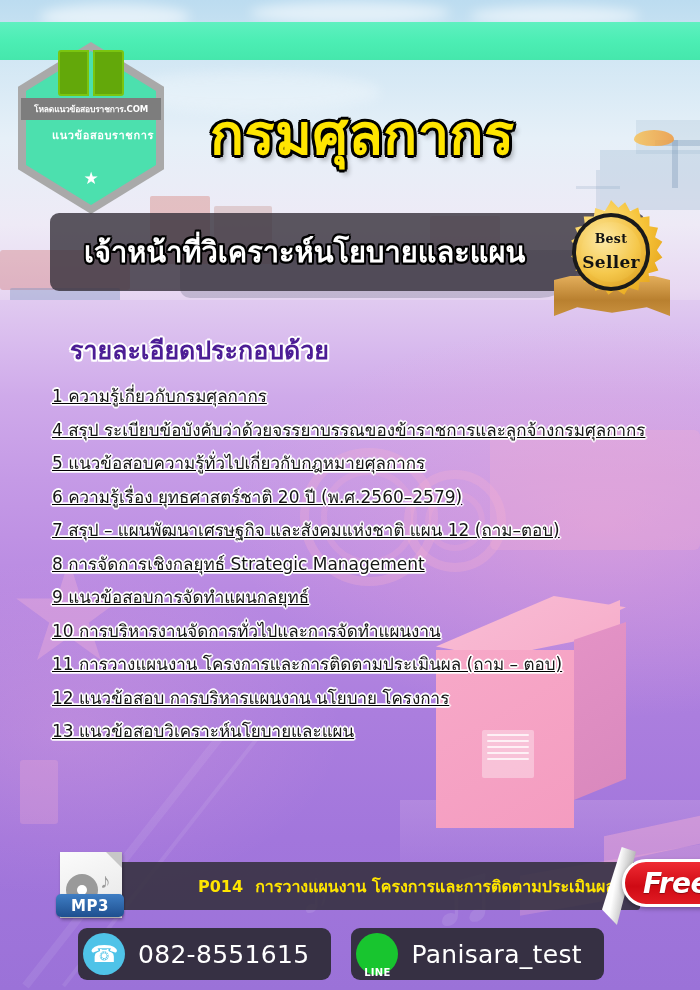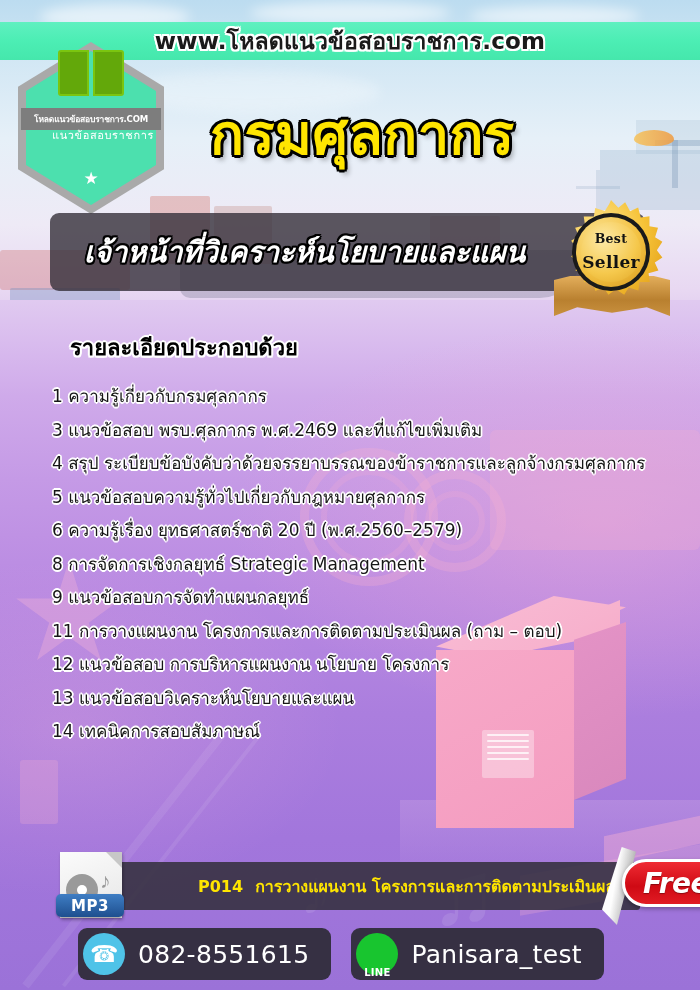--- a/index.html
+++ b/index.html
@@ -74,49 +74,49 @@
   .hex-inner{
     position:absolute;left:8px;top:9px;right:8px;bottom:9px;background:#4ce0ae;
     clip-path:polygon(50% 0%,100% 26%,100% 74%,50% 100%,0% 74%,0% 26%);
   }
   .book-icon{position:absolute;left:40px;top:8px;width:66px;height:46px;}
   .book-icon .pg{position:absolute;top:0;width:31px;height:46px;background:#63a80a;border:2px solid #7bc510;box-sizing:border-box;}
   .book-icon .pg.l{left:0;border-radius:3px 0 0 3px;}
   .book-icon .pg.r{right:0;border-radius:0 3px 3px 0;}
   .logo-band{
     position:absolute;left:3px;top:56px;width:140px;height:22px;background:#7d7d7d;
-    display:flex;align-items:center;justify-content:center;margin-top:10px;
+    display:flex;align-items:center;justify-content:center;
   }
   .logo-band span{
     font-family:"DejaVu Sans",sans-serif;font-size:8.5px;font-weight:bold;color:#fff;letter-spacing:-.2px;white-space:nowrap;
   }
   .logo-sub{
     position:absolute;left:0;top:84px;width:170px;text-align:center;
-    font-family:"DejaVu Sans",sans-serif;font-size:11px;font-weight:normal;color:#fff;letter-spacing:.6px;
+    font-family:"DejaVu Sans",sans-serif;font-size:11px;font-weight:bold;color:#fff;letter-spacing:.6px;
   }
   .logo-star{position:absolute;left:0;top:128px;width:146px;text-align:center;color:#fff;font-size:17px;line-height:1;}
 
   
   .main-title{
     position:absolute;left:210px;top:96px;width:480px;height:76px;
     display:flex;align-items:center;
     font-family:"DejaVu Sans",sans-serif;
     font-size:56px;font-weight:bold;color:#ffe500;letter-spacing:.5px;
     text-shadow:
       -2.4px -2.4px 0 #000, 2.4px -2.4px 0 #000,
       -2.4px  2.4px 0 #000, 2.4px  2.4px 0 #000,
        0 -3px 0 #000, 0 3px 0 #000, -3px 0 0 #000, 3px 0 0 #000,
        4px 5px 5px rgba(0,0,0,.30);
   }
 
   
   .subtitle-bar{
     position:absolute;left:50px;top:213px;width:595px;height:78px;
     background:rgba(52,48,58,.80);border-radius:9px;
-    display:flex;align-items:center;font-style:italic;
+    display:flex;align-items:center;
   }
   .subtitle-text{
     margin-left:34px;
     font-family:"DejaVu Sans",sans-serif;
     font-size:29px;font-weight:bold;color:#fff;letter-spacing:0;
     text-shadow:-1.6px -1.6px 0 #000,1.6px -1.6px 0 #000,-1.6px 1.6px 0 #000,1.6px 1.6px 0 #000,0 2px 0 #000,0 -2px 0 #000,-2px 0 0 #000,2px 0 0 #000;
     white-space:nowrap;
   }
 
   
@@ -142,26 +142,26 @@
     font-family:"DejaVu Serif",serif;font-weight:bold;color:#121212;
     line-height:1.0;letter-spacing:.3px;
   }
   .bs-core .l1{font-size:12.5px;}
   .bs-core .l2{font-size:17px;}
 
   
   .section-heading{
     position:absolute;left:70px;top:330px;
     font-family:"DejaVu Sans",sans-serif;
-    font-size:22px;font-weight:bold;color:#000000;letter-spacing:0;
+    font-size:25px;font-weight:bold;color:#4c1d95;letter-spacing:0;
     text-shadow:-1.5px -1.5px 0 #fff,1.5px -1.5px 0 #fff,-1.5px 1.5px 0 #fff,1.5px 1.5px 0 #fff,0 2px 0 #fff,0 -2px 0 #fff,-2px 0 0 #fff,2px 0 0 #fff;
   }
 
   
-  .content-list{position:absolute;left:52px;top:380px;width:648px;}
+  .content-list{position:absolute;left:52px;top:380px;width:648px;text-decoration:underline;}
   .content-item{
     font-family:"DejaVu Sans",sans-serif;
     font-size:17px;color:#161616;line-height:1;
     height:33.5px;white-space:nowrap;
     display:flex;align-items:center;
     text-shadow:-1.2px -1.2px 0 #fff,1.2px -1.2px 0 #fff,-1.2px 1.2px 0 #fff,1.2px 1.2px 0 #fff,0 1.6px 0 #fff,0 -1.6px 0 #fff,-1.6px 0 0 #fff,1.6px 0 0 #fff;
   }
 
   
   .mp3-row{position:absolute;left:52px;top:850px;width:620px;height:70px;}
@@ -277,21 +277,20 @@
   <div class="pink-strip" style="left:604px;top:826px;width:96px;height:28px;transform:skewY(-12deg);"></div>
   <div class="pink-strip2" style="left:520px;top:860px;width:180px;height:40px;transform:skewY(-10deg);"></div>
   <div class="pink-strip2" style="left:20px;top:760px;width:38px;height:64px;border-radius:3px;"></div>
 
   <div class="diag-stripe" style="left:120px;top:700px;width:8px;height:320px;"></div>
   <div class="diag-stripe" style="left:160px;top:700px;width:4px;height:320px;"></div>
   <div class="music-note-bg" style="left:430px;top:848px;">♫</div>
   <div class="music-note-bg" style="left:300px;top:860px;font-size:64px;">♪</div>
 
   <div class="site-bar"></div>
-  <div class="site-bar-text">www.โหลดแนวข้อสอบราชการ.com</div>
 
   <div class="logo-wrap">
     <div class="hex-outer"></div>
     <div class="hex-inner"></div>
     <div class="book-icon">
       <div class="pg l"></div>
         <div class="pg r"></div>
     </div>
     <div class="logo-band">
       <span>โหลดแนวข้อสอบราชการ.COM</span>
@@ -314,30 +313,30 @@
     <div class="bs-core">
       <span class="l1">Best</span>
       <span class="l2">Seller</span>
     </div>
   </div>
 
   <div class="section-heading">รายละเอียดประกอบด้วย</div>
 
   <div class="content-list">
     <div class="content-item">1 ความรู้เกี่ยวกับกรมศุลกากร</div>
-    <div class="content-item">3 แนวข้อสอบ พรบ.ศุลกากร พ.ศ.2469 และที่แก้ไขเพิ่มเติม</div>
     <div class="content-item">4 สรุป ระเบียบข้อบังคับว่าด้วยจรรยาบรรณของข้าราชการและลูกจ้างกรมศุลกากร</div>
     <div class="content-item">5 แนวข้อสอบความรู้ทั่วไปเกี่ยวกับกฎหมายศุลกากร</div>
     <div class="content-item">6 ความรู้เรื่อง  ยุทธศาสตร์ชาติ 20 ปี (พ.ศ.2560–2579)</div>
+    <div class="content-item">7 สรุป – แผนพัฒนาเศรษฐกิจ และสังคมแห่งชาติ แผน 12 (ถาม–ตอบ)</div>
     <div class="content-item">8 การจัดการเชิงกลยุทธ์   Strategic Management</div>
     <div class="content-item">9 แนวข้อสอบการจัดทำแผนกลยุทธ์</div>
+    <div class="content-item">10 การบริหารงานจัดการทั่วไปและการจัดทำแผนงาน</div>
     <div class="content-item">11 การวางแผนงาน โครงการและการติดตามประเมินผล (ถาม – ตอบ)</div>
     <div class="content-item">12 แนวข้อสอบ การบริหารแผนงาน นโยบาย โครงการ</div>
     <div class="content-item">13 แนวข้อสอบวิเคราะห์นโยบายและแผน</div>
-    <div class="content-item">14 เทคนิคการสอบสัมภาษณ์</div>
   </div>
 
   <div class="mp3-row">
     <div class="mp3-bar">
       <span class="mp3-code">P014</span>
       <span class="mp3-desc">การวางแผนงาน โครงการและการติดตามประเมินผล</span>
     </div>
 
     <div class="mp3-icon">
       <div class="mp3-sheet"></div>

